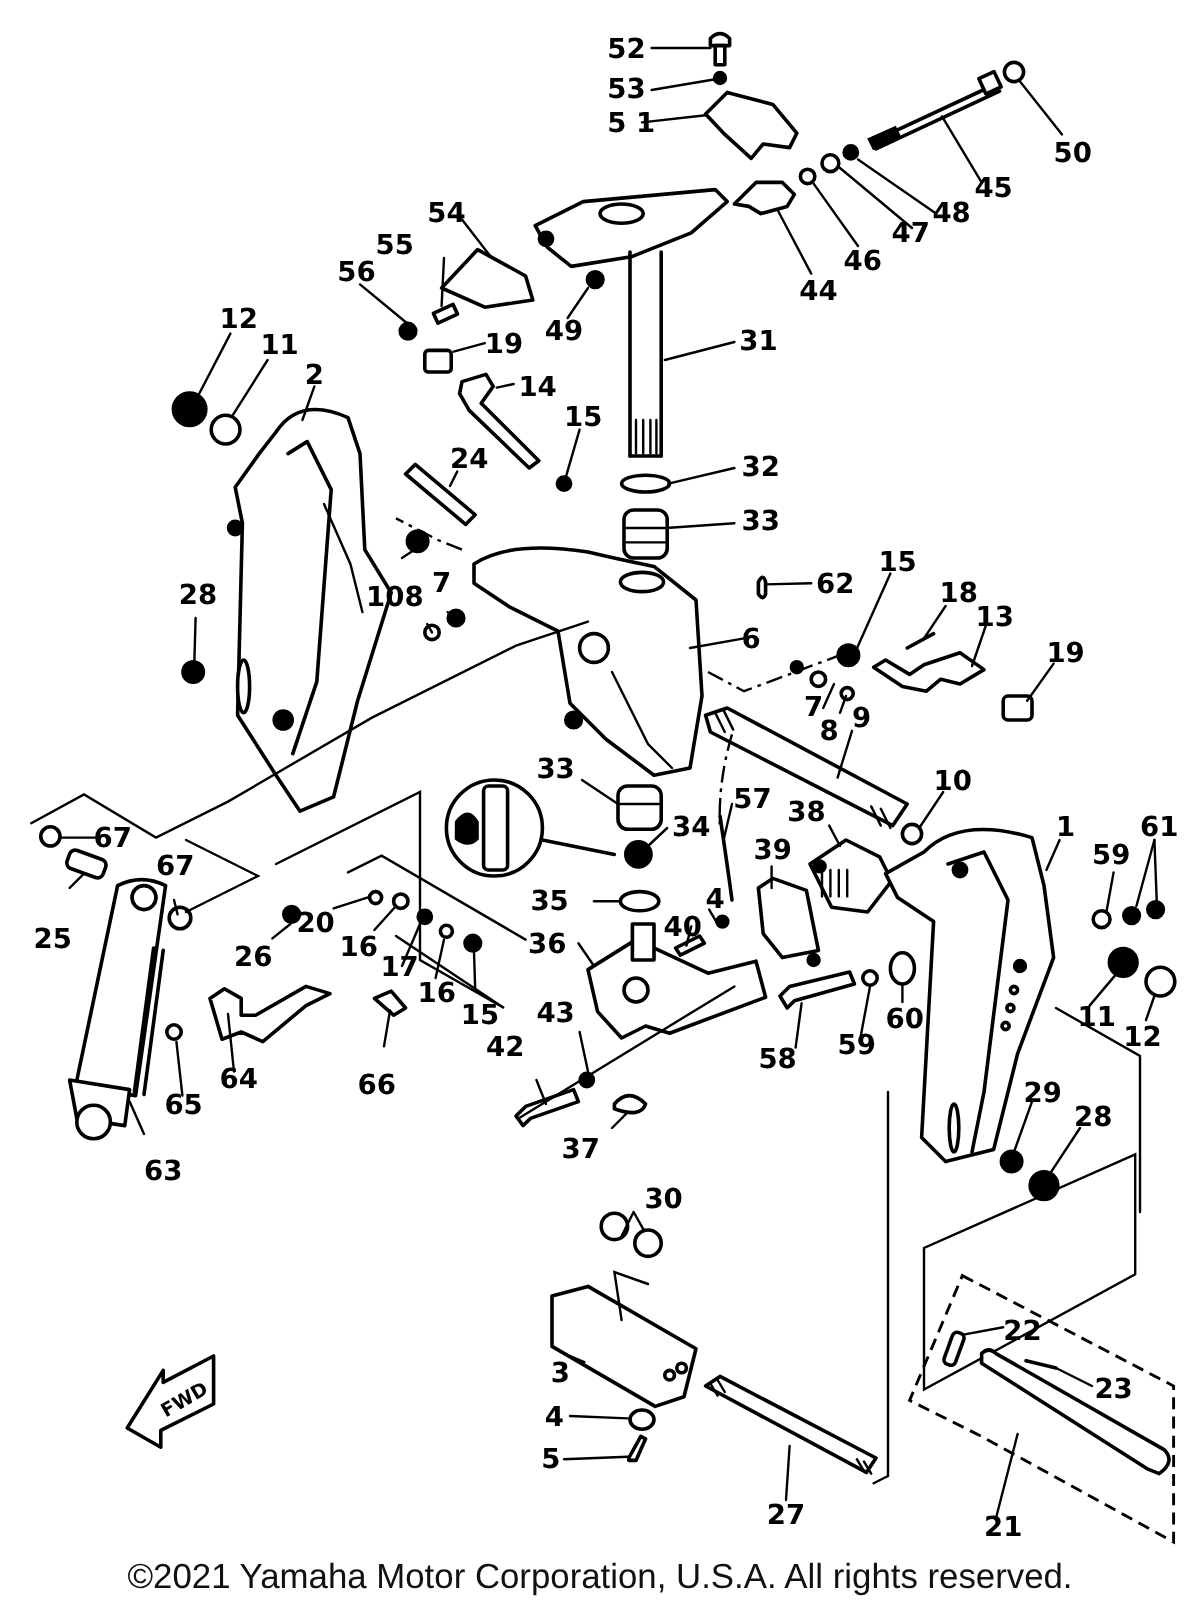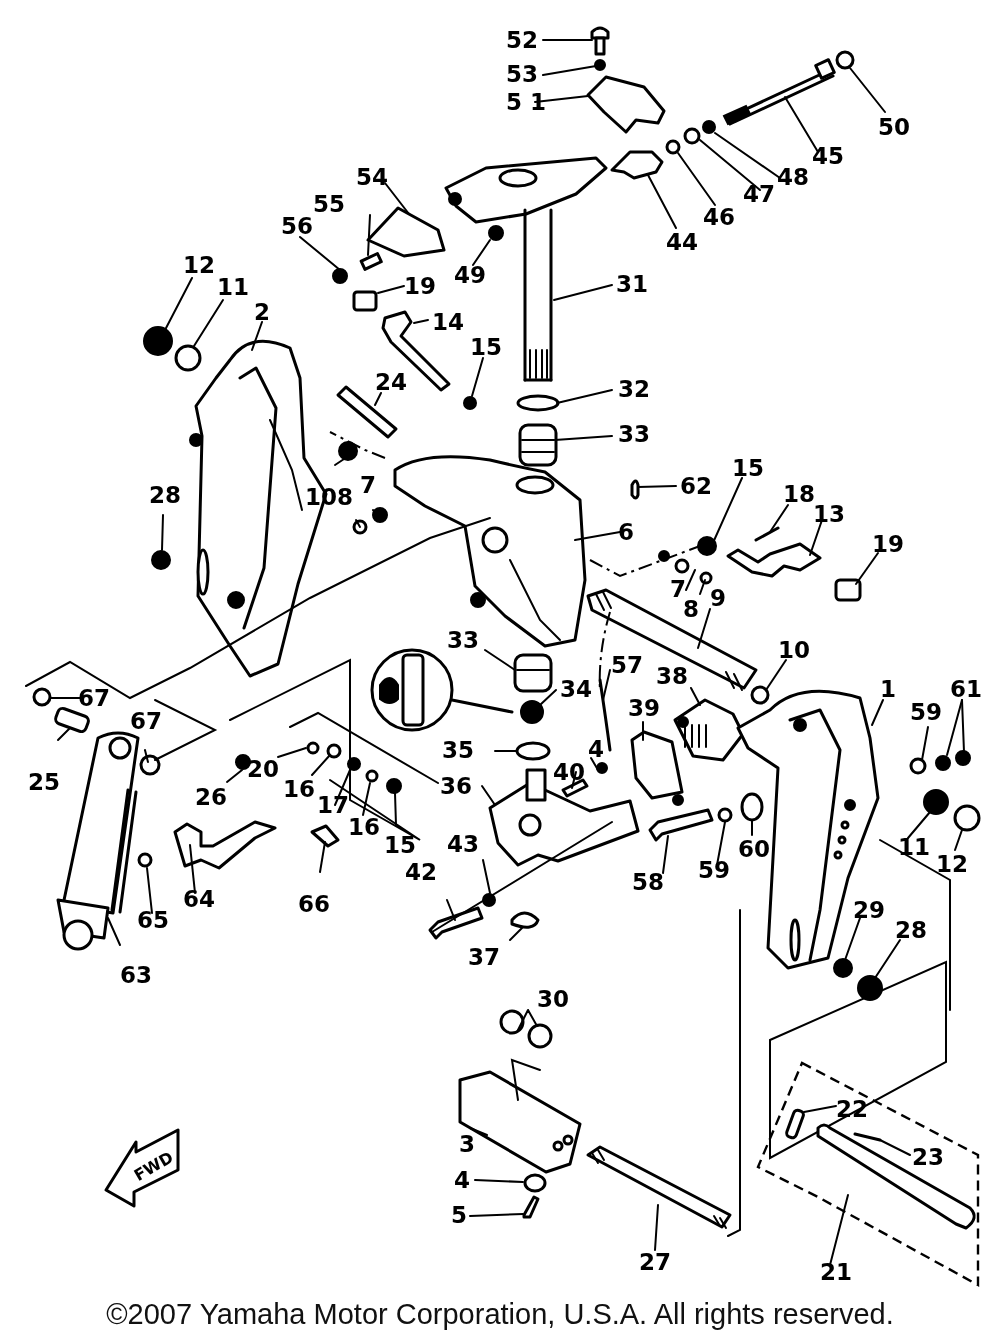--- a/index.html
+++ b/index.html
@@ -387,13 +387,13 @@
     <text class="lbl" x="459" y="1152">3</text>
     <text class="lbl" x="454" y="1188">4</text>
     <text class="lbl" x="451" y="1223">5</text>
     <text class="lbl" x="836" y="1117">22</text>
     <text class="lbl" x="912" y="1165">23</text>
     <text class="lbl" x="639" y="1270">27</text>
     <text class="lbl" x="820" y="1280">21</text>
   </g>
 </svg>
 
-<div id="copyright">©2007 Yamaha Motor Corporation, U.S.A. All rights reserved.</div>
+<div id="copyright">©2021 Yamaha Motor Corporation, U.S.A. All rights reserved.</div>
 
 </body></html>

